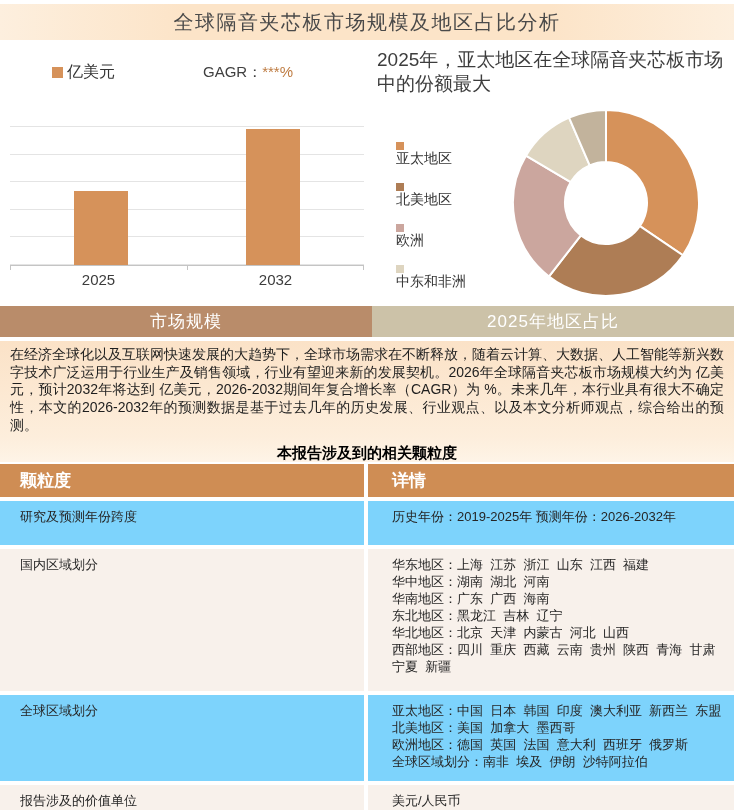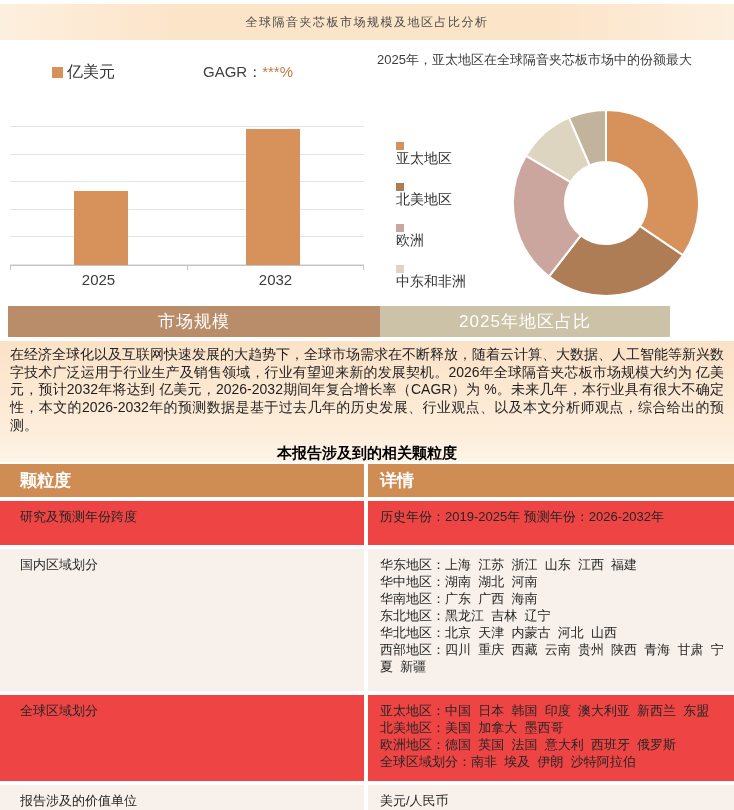--- a/index.html
+++ b/index.html
@@ -3,21 +3,21 @@
 <meta charset="utf-8">
 <style>
   html,body{margin:0;padding:0;background:#fff;}
   .page{position:relative;width:734px;height:810px;background:#fff;overflow:hidden;
         font-family:"Liberation Sans","DejaVu Sans",sans-serif;}
 
   
   .title-band{position:absolute;top:4px;left:0;width:734px;height:36px;
     background:linear-gradient(90deg,#FDEFDE 0%,#FCE4C8 25%,#FCE4C8 75%,#FDEFDE 100%);
     display:flex;align-items:center;justify-content:center;
-    font-size:12px;color:#4a4a4a;letter-spacing:1.5px;}
+    font-size:20px;color:#4a4a4a;letter-spacing:1.5px;}
 
   
   .legend-row{position:absolute;top:62px;left:52px;display:flex;align-items:center;
     font-size:16px;color:#333;}
   .legend-swatch{width:11px;height:11px;margin-right:4px;}
   .cagr{margin-left:88px;font-size:15px;color:#3f3f3f;}
   .cagr em{font-style:normal;color:#BE7B41;}
   .plot{position:absolute;left:10px;top:100px;width:354px;height:165px;
     border-bottom:1px solid #C4C4C4;
     background:repeating-linear-gradient(to top,#E4E4E4 0 1px,transparent 1px 27.5px);}
@@ -25,58 +25,58 @@
   .bar1{left:64px;}
   .bar2{left:236px;}
   .tick{position:absolute;bottom:-5px;width:1px;height:5px;background:#C4C4C4;}
   .t0{left:0}.t1{left:50%}.t2{right:0}
   .xlabels{position:absolute;left:10px;top:271px;width:354px;display:flex;
     font-size:15px;color:#3c3c3c;}
   .xlabels span{flex:1;text-align:center;}
 
   
   .pie-headline{position:absolute;left:377px;top:48px;width:352px;margin:0;
-    font-size:13px;font-weight:normal;color:#3d3d3d;line-height:24px;}
+    font-size:19px;font-weight:normal;color:#3d3d3d;line-height:24px;}
   .pie-legend{position:absolute;left:396px;top:138px;width:86px;margin:0;padding:0;
     list-style:none;font-size:14px;color:#333;}
   .pie-legend li{display:flex;margin-bottom:12px;line-height:17px;flex-direction:column;}
   .pie-legend .sw{flex:0 0 8px;width:8px;height:8px;margin:4px 6px 0 0;}
   #donut{position:absolute;left:504px;top:101px;}
 
   
-  .tabs{position:absolute;top:306px;left:8px;width:662px;height:31px;display:flex;
+  .tabs{position:absolute;top:306px;left:0;width:734px;height:31px;display:flex;
     color:#fff;font-size:17px;letter-spacing:1px;}
   .tab{display:flex;align-items:center;justify-content:center;cursor:default;}
   .tab-left{width:372px;}
   .tab-right{flex:1;}
 
   
   .summary{position:absolute;top:341px;left:0;width:734px;height:121px;
     box-sizing:border-box;padding:5px 10px;
     background:linear-gradient(180deg,#FBE2C7 0%,#FDEEDC 80%,#FEF4E7 100%);
     font-size:14px;line-height:17.7px;color:#1e1e1e;text-align:justify;}
 
   
   .table-title{position:absolute;top:444px;left:0;width:734px;margin:0;
     text-align:center;font-size:15px;font-weight:bold;color:#000;}
   .grid-table{position:absolute;top:464px;left:0;width:734px;}
   .trow{display:flex;margin-bottom:4px;gap:4px;}
   .thead{height:33px;}
   .thead .cell{display:flex;align-items:center;font-size:17px;font-weight:bold;color:#fff;}
   .cell-left{width:364px;box-sizing:border-box;padding-left:20px;}
-  .cell-right{flex:1;box-sizing:border-box;padding-left:12px;padding-right:6px;}
+  .cell-right{flex:1;box-sizing:border-box;padding-left:24px;padding-right:6px;}
   .trow.body .cell{padding-top:7px;box-sizing:border-box;font-size:13px;color:#262626;
     line-height:17px;}
   .cell-right.multi{white-space:pre-wrap;}
   .r1{height:44px;}
   .r2{height:142px;}
   .r3{height:86px;border-radius:16px;}
   .r4{height:36px;}
   .r5{height:5px;margin-bottom:0;}
-  .row-tint{background:#ef4444;}
+  .row-tint{background:#7dd3fc;}
   .row-light{background:#F8F1EB;}
 </style>
 </head>
 <body>
 
 <div class="page">
 
   <header class="title-band">
     <span>全球隔音夹芯板市场规模及地区占比分析</span>
   </header>

